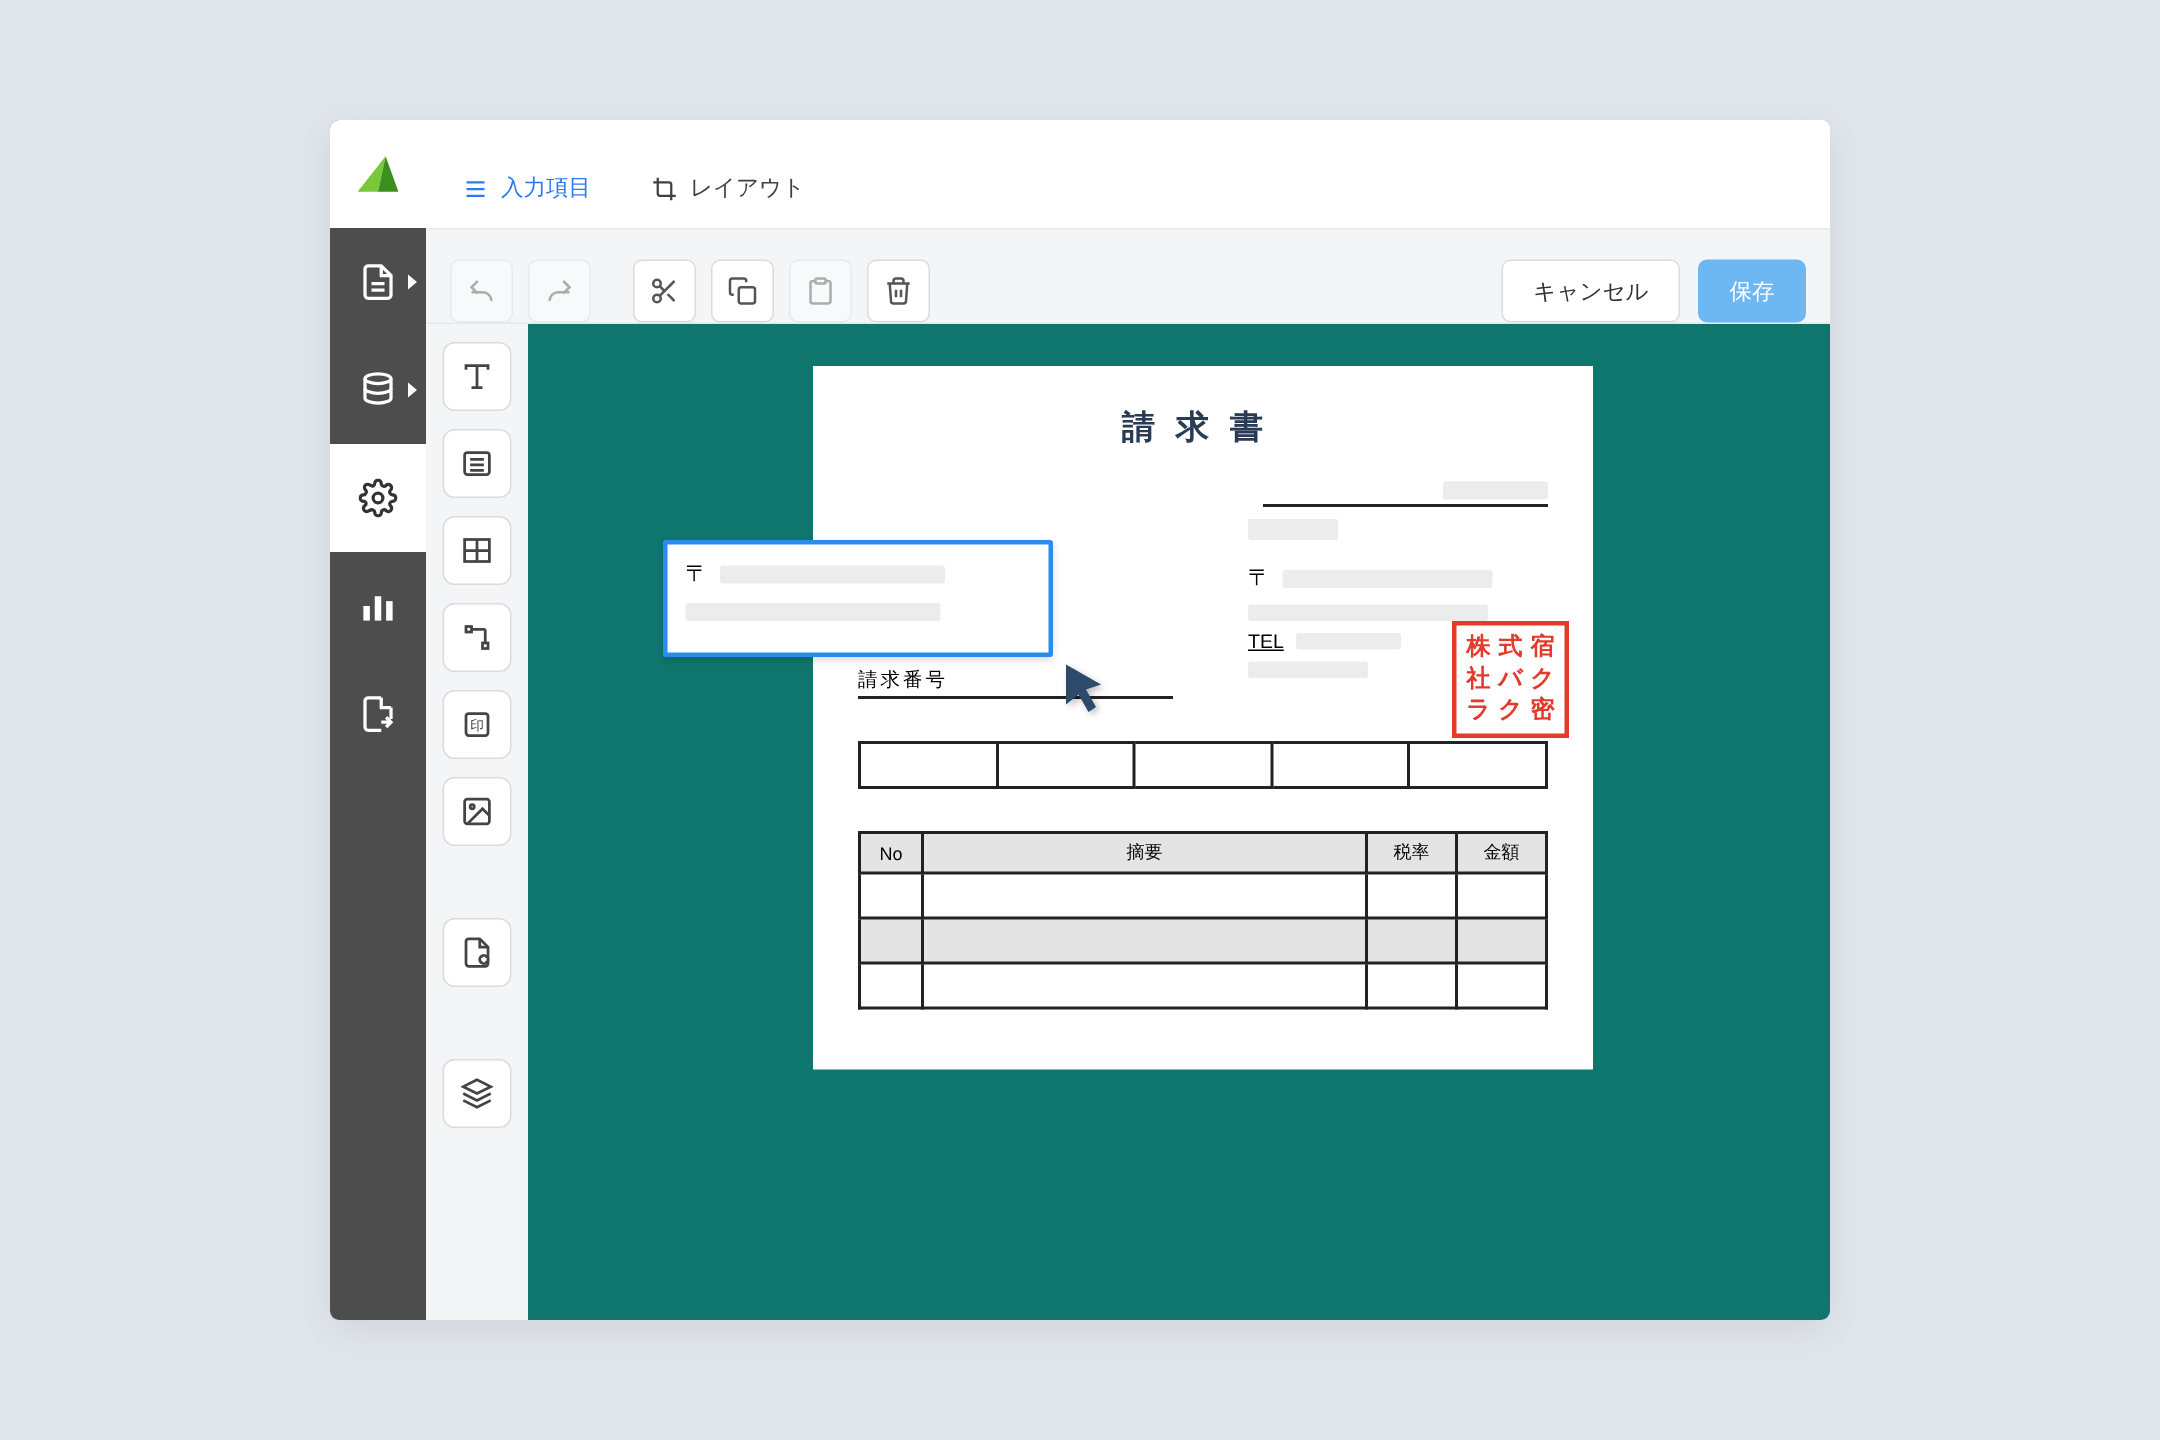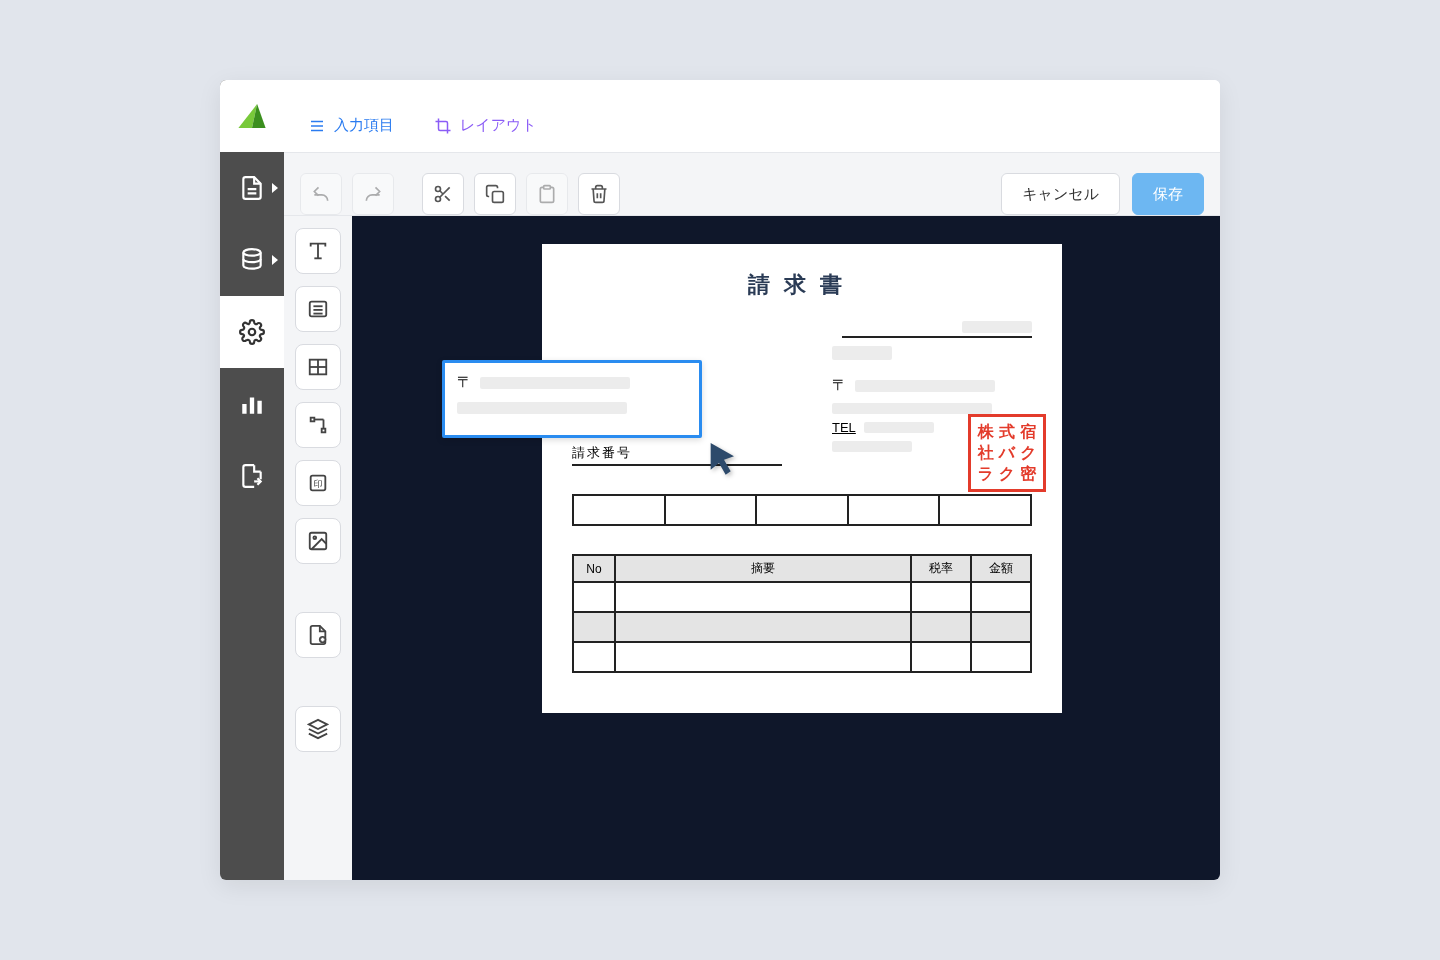--- a/index.html
+++ b/index.html
@@ -78,21 +78,21 @@
     gap: 40px;
     border-bottom: 1px solid transparent;
     background: #fff;
   }
   .tab {
     display: flex;
     align-items: center;
     gap: 8px;
     padding-bottom: 16px;
     font-size: 15px;
-    color: #8b5cf6;
+    color: #404040;
     cursor: pointer;
   }
   .tab.active { color: #2a7bf0; }
   .tab svg { width: 18px; height: 18px; }
   
   .toolbar-row {
     height: 64px;
     background: #f4f5f7;
     border-top: 1px solid #e5e7eb;
     border-bottom: 1px solid #e5e7eb;
@@ -150,21 +150,21 @@
     border: 1px solid #d9dbe0;
     border-radius: 8px;
     display: flex; align-items: center; justify-content: center;
     color: #444;
     cursor: pointer;
   }
   .palette-btn svg { width: 22px; height: 22px; }
   .palette-gap { height: 24px; }
   .canvas-wrap {
     flex: 1;
-    background: #0f172a;
+    background: #0f766e;
     padding: 28px 28px 0 60px;
     overflow: hidden;
     position: relative;
   }
   
   .doc-page {
     width: 520px;
     background: #fff;
     padding: 26px 30px 40px;
     margin: 0 auto;

